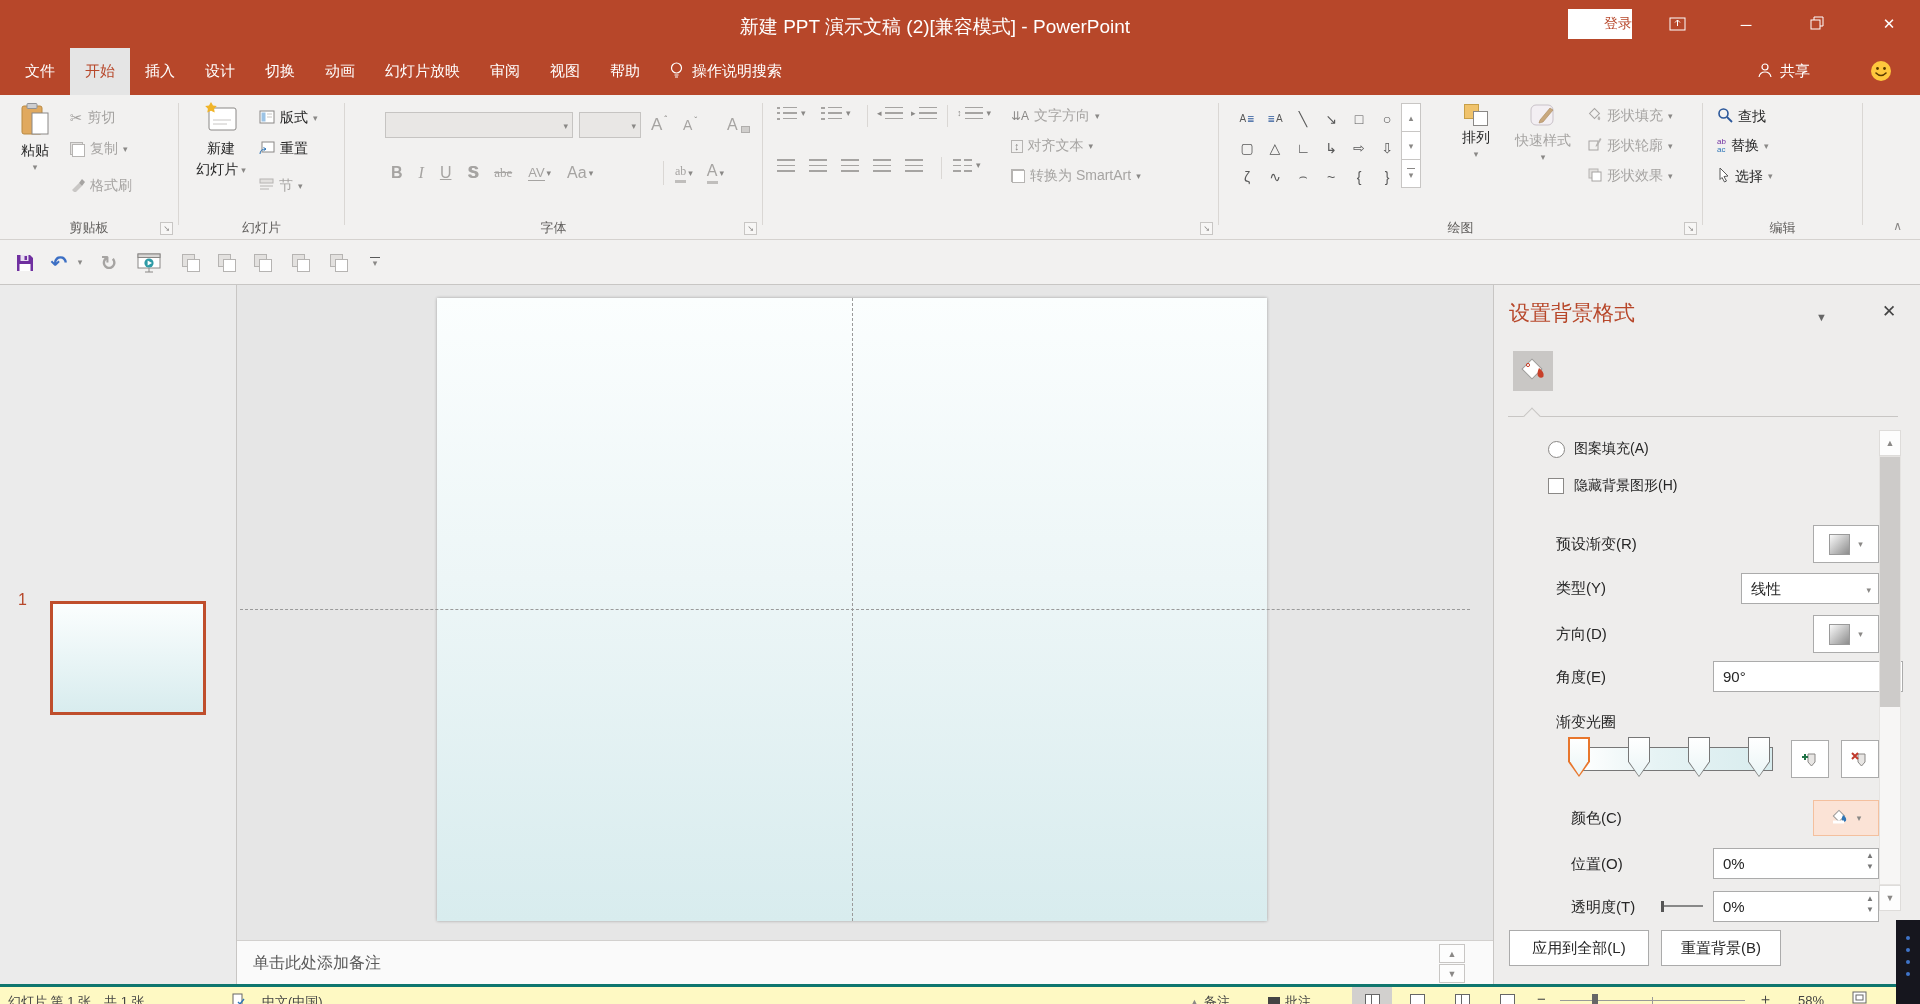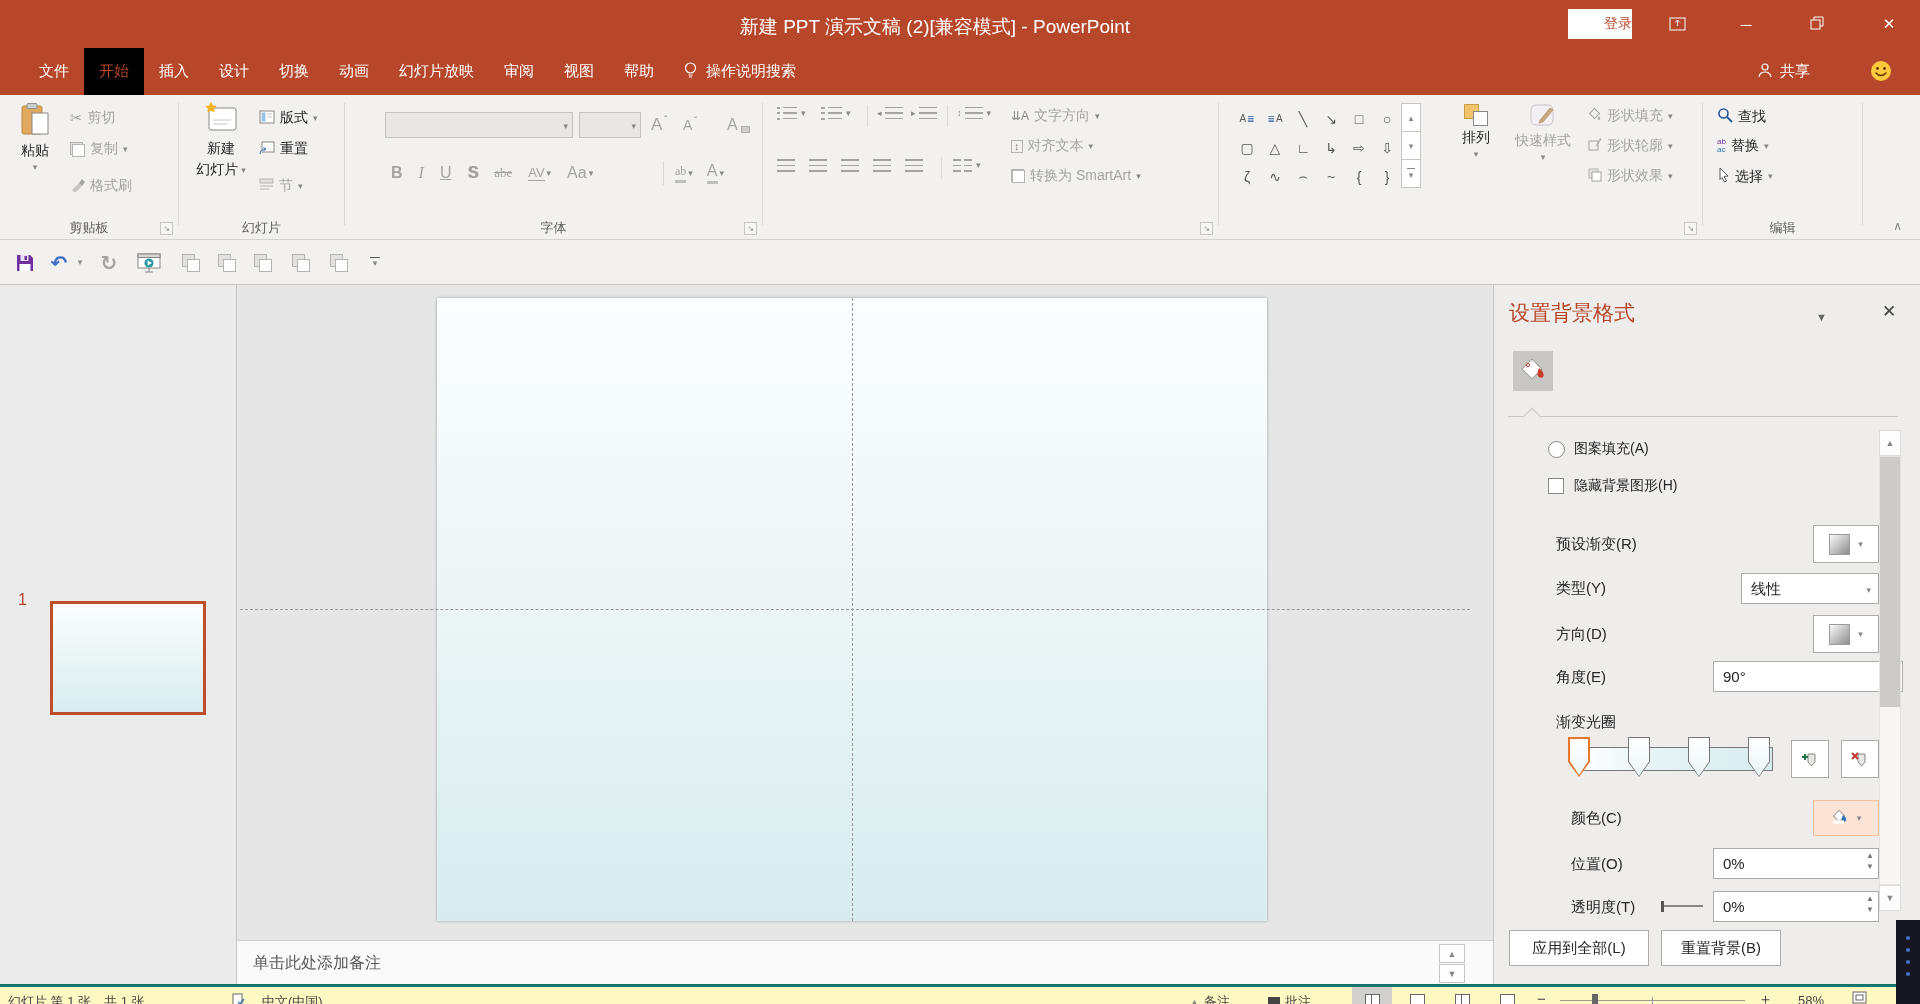--- a/index.html
+++ b/index.html
@@ -12,23 +12,23 @@
   .cap{font-size:9px;color:#8A8886;line-height:1}
 
   
   .titlebar{position:absolute;left:0;top:0;width:1920px;height:48px;background:#B7472A}
   .tb-title{position:absolute;left:935px;top:14px;transform:translateX(-50%);color:#fff;font-size:19px;white-space:nowrap}
   .login-btn{position:absolute;left:1568px;top:9px;width:64px;height:30px;background:#fff;color:#B7472A;
              font-size:14px;display:flex;align-items:center;justify-content:flex-end}
   .winbtn{position:absolute;top:0;width:46px;height:48px;display:flex;align-items:center;justify-content:center;color:#fff;font-size:15px}
 
   
-  .tabrow{position:absolute;left:0;top:48px;width:1920px;height:47px;background:#B7472A;display:flex;align-items:stretch;padding-left:24px}
+  .tabrow{position:absolute;left:0;top:48px;width:1920px;height:47px;background:#B7472A;display:flex;align-items:stretch;padding-left:10px}
   .tab{display:flex;align-items:center;padding:0 15px;color:#fff;font-size:15px;white-space:nowrap}
-  .tab.sel{background:#000000;color:#B7472A}
+  .tab.sel{background:#e5e5e5;color:#B7472A}
   .tellme{display:flex;align-items:center;gap:8px;color:#fff;font-size:15px;margin-left:14px}
   .share{position:absolute;right:110px;top:0;height:47px;display:flex;align-items:center;gap:7px;color:#fff;font-size:15px}
   .smiley{position:absolute;right:28px;top:12px}
 
   
   .ribbon{position:absolute;left:0;top:95px;width:1920px;height:145px;background:#F2F1F0;border-bottom:1px solid #D5D2CF}
   .grp{position:absolute;top:0;height:145px}
   .vsep{position:absolute;top:8px;height:122px;width:1px;background:#DAD7D4}
   .glabel{position:absolute;bottom:3px;left:0;width:100%;text-align:center;font-size:13px;color:#605E5C;white-space:nowrap}
   .dlg{position:absolute;right:5px;bottom:5px;width:13px;height:13px;border:1px solid #C8C6C4;color:#8A8886;
@@ -496,20 +496,21 @@
       <div class="row dis" style="left:368px;top:72px">
         <span>
           <svg width="15" height="15" viewBox="0 0 15 15">
               <rect x="2" y="2" width="9" height="9" fill="#E3E1DF" stroke="#B6B4B2"></rect>
               <rect x="5" y="5" width="9" height="9" fill="#fff" stroke="#A6A4A2"></rect>
             </svg>
         </span>
         <span>形状效果</span>
         <span class="cap">▾</span>
       </div>
+      <div class="glabel">绘图</div>
       <div class="dlg">↘</div>
     </div>
     <div class="vsep" style="left:1702px"></div>
 
     <div class="grp" style="left:1703px;width:159px">
       <div class="row en" style="left:14px;top:12px">
         <span>
           <svg width="16" height="16" viewBox="0 0 16 16">
               <circle cx="6.5" cy="6.5" r="4.5" fill="none" stroke="#2B579A" stroke-width="1.6"></circle>
               <line x1="10" y1="10" x2="15" y2="15" stroke="#2B579A" stroke-width="1.8"></line>

